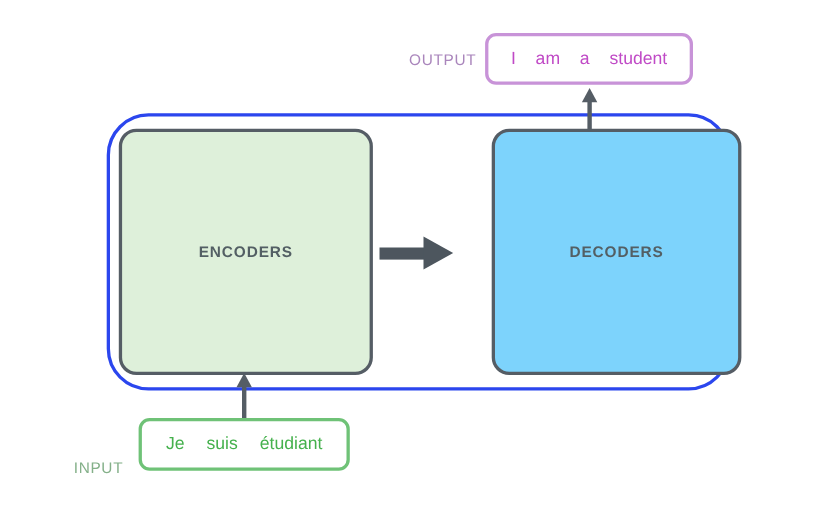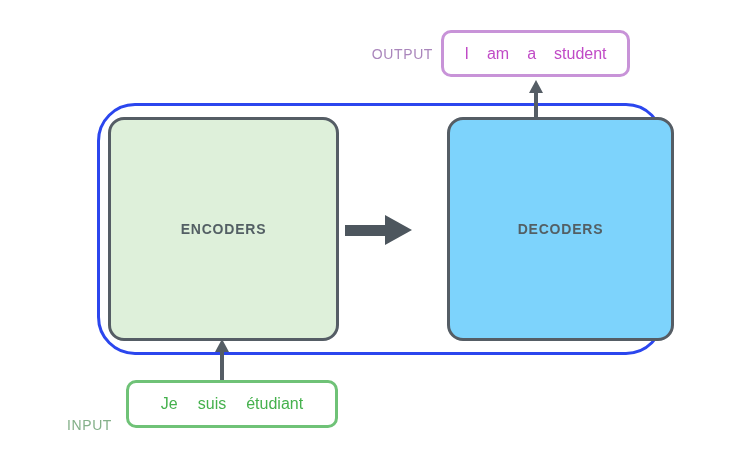--- a/index.html
+++ b/index.html
@@ -113,21 +113,21 @@
     border: 3px solid #c893d8;
     gap: 18px;
   }
   .output-box .token {
     font-size: 16px;
     color: #c04ac6;
   }
   .input-box {
     left: 126px;
     top: 380px;
-    width: 212px;
+    width: 192px;
     height: 48px;
     border: 3px solid #6fc277;
     gap: 20px;
   }
   .input-box .token {
     font-size: 16px;
     color: #45b14d;
   }
   
   .side-label {

